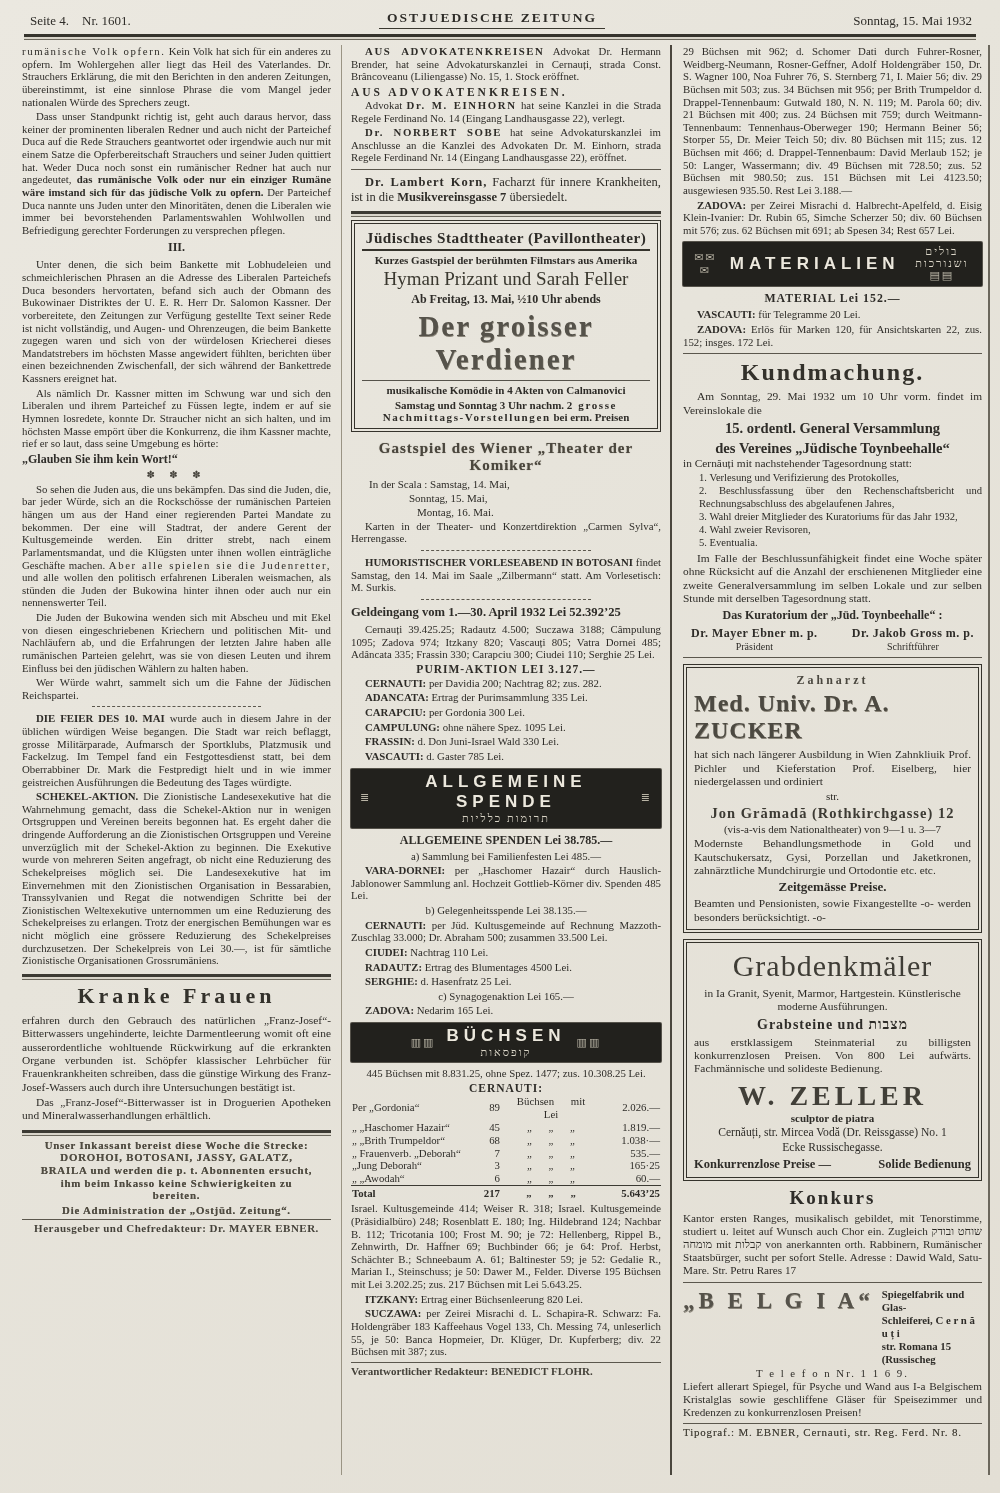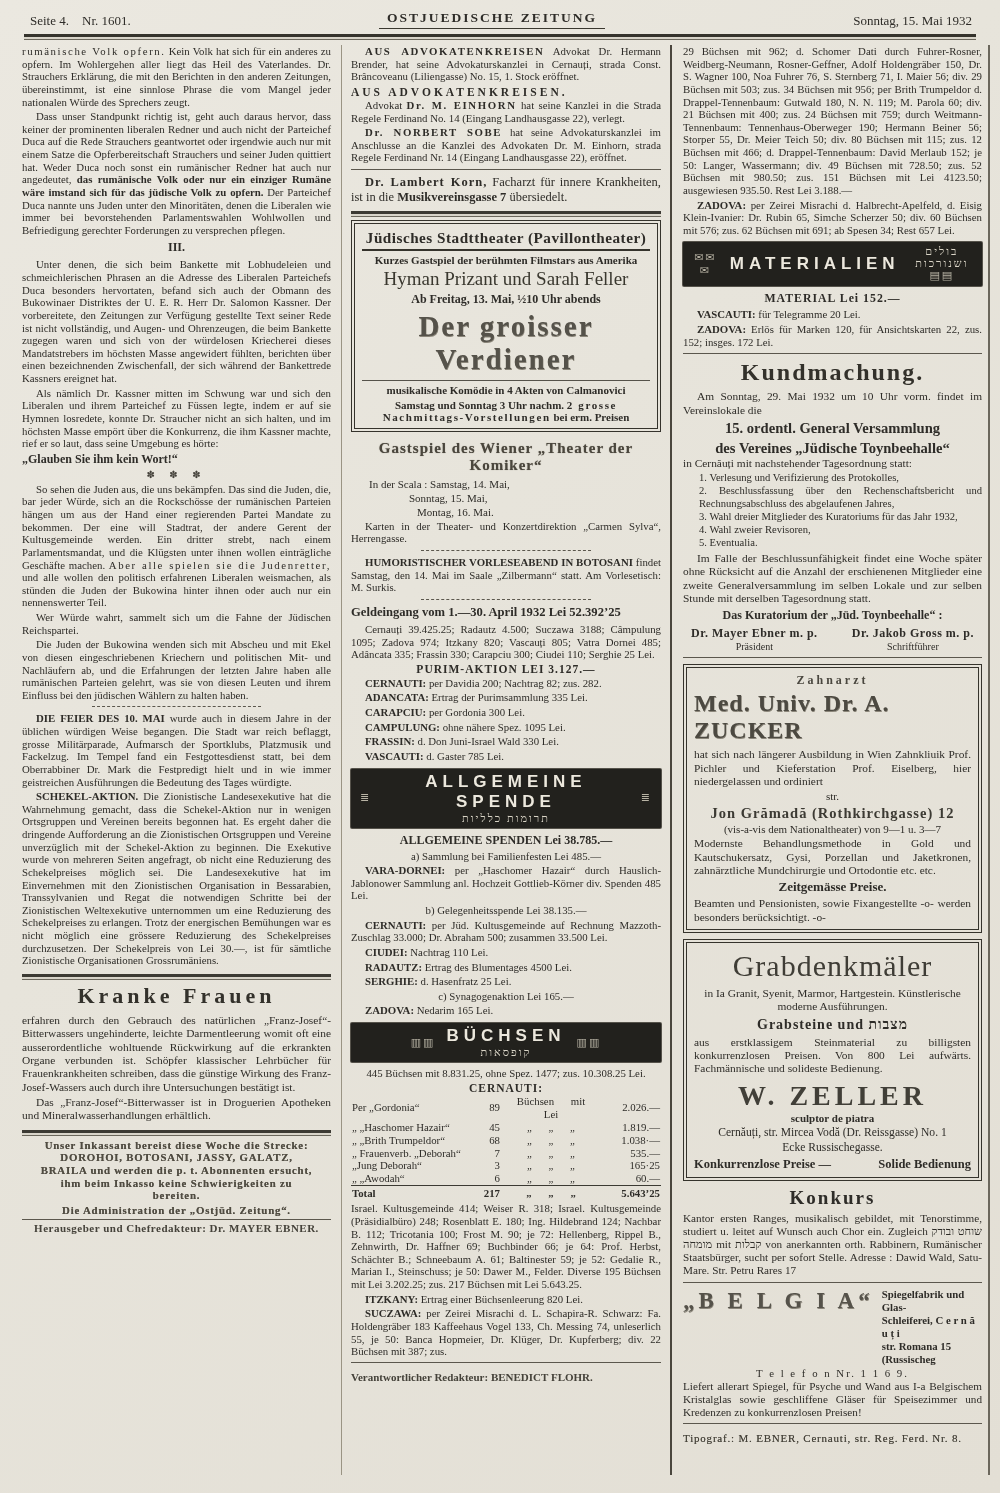--- a/index.html
+++ b/index.html
@@ -87,21 +87,21 @@
   .g-sub{text-align:center;font-weight:bold;font-size:11px;margin:0 0 2px;}
   .g-tag{font-weight:bold;font-size:12.5px;display:flex;justify-content:space-between;margin-top:3px;}
   
   .belgia-row{display:flex;gap:8px;align-items:flex-start;margin-top:2px;}
   .belgia-name{font-weight:bold;font-size:23px;letter-spacing:4px;color:#55524a;text-shadow:0.5px 0.5px 0 #8b867a;white-space:nowrap;}
   .belgia-right{font-size:10.8px;font-weight:bold;line-height:1.2;text-align:left;}
   .belgia-phone{text-align:center;font-size:10.8px;letter-spacing:2px;margin:1px 0;}
   
   .smudge{color:#504c42;font-weight:bold;letter-spacing:0.8px;text-shadow:0 0 0.6px #6b675c;}
   .publine{font-size:11px;text-align:center;margin-top:3px;color:#45423a;font-weight:bold;letter-spacing:0.5px;}
-  .footline{font-size:11px;text-align:left;margin-top:4px;color:#45423a;font-weight:bold;border-top:1px solid #5b574d;padding-top:8px;}
+  .footline{font-size:11px;text-align:left;margin-top:4px;color:#45423a;font-weight:bold;border-top:1px solid #5b574d;padding-top:2px;}
   .he-inline{direction:rtl;unicode-bidi:embed;}
 </style>
 </head>
 <body>
 
 <div class="page">
 
   <div class="masthead">
     <div>
       <span>Seite 4.</span>&nbsp;&nbsp;&nbsp;
@@ -116,22 +116,22 @@
 
     <div class="col col-left">
       <p class="bt ni"><span class="sperr">rumänische Volk opfern.</span><span> Kein Volk hat sich für ein anderes zu opfern. Im Wohlergehen aller liegt das Heil des Vaterlandes. Dr. Strauchers Erklärung, die mit den Berichten in den anderen Zeitungen, übereinstimmt, ist eine sinnlose Phrase die vom Mangel jeder nationalen Würde des Sprechers zeugt.</span></p>
       <p class="bt"><span>Dass unser Standpunkt richtig ist, geht auch daraus hervor, dass keiner der prominenten liberalen Redner und auch nicht der Parteichef Duca auf die Rede Strauchers geantwortet oder irgendwie auch nur mit einem Satze die Opferbereitschaft Strauchers und seiner Juden quittiert hat. Weder Duca noch sonst ein rumänischer Redner hat auch nur angedeutet, </span><b>das rumänische Volk oder nur ein einziger Rumäne wäre imstand sich für das jüdische Volk zu opfern.</b><span> Der Parteichef Duca nannte uns Juden unter den Minoritäten, denen die Liberalen wie immer bei bevorstehenden Parlamentswahlen Wohlwollen und Befriedigung gerechter Forderungen zu versprechen pflegen.</span></p>
       <div class="secnum">III.</div>
       <p class="bt"><span>Unter denen, die sich beim Bankette mit Lobhudeleien und schmeichlerischen Phrasen an die Adresse des Liberalen Parteichefs Duca besonders hervortaten, befand sich auch der Obmann des Bukowinaer Distriktes der U. E. R. Herr Dr. Salomon Kassner. Der vorbereitete, den Zeitungen zur Verfügung gestellte Text seiner Rede ist nicht vollständig, und Augen- und Ohrenzeugen, die beim Bankette zugegen waren und sich von der würdelosen Kriecherei dieses Mandatstrebers im höchsten Masse angewidert fühlten, berichten über einen bezeichnenden Zwischenfall, der sich während der Bankettrede Kassners ereignet hat.</span></p>
       <p class="bt"><span>Als nämlich Dr. Kassner mitten im Schwung war und sich den Liberalen und ihrem Parteichef zu Füssen legte, indem er auf sie Hymnen losredete, konnte Dr. Straucher nicht an sich halten, und im höchsten Masse empört über die Konkurrenz, die ihm Kassner machte, rief er so laut, dass seine Umgebung es hörte:</span></p>
       <p class="quote">„Glauben Sie ihm kein Wort!“</p>
       <div class="stars">✽ ✽ ✽</div>
       <p class="bt"><span>So sehen die Juden aus, die uns bekämpfen. Das sind die Juden, die, bar jeder Würde, sich an die Rockschösse der rumänischen Parteien hängen um aus der Hand einer regierenden Partei Mandate zu bekommen. Der eine will Stadtrat, der andere Gerent der Kultusgemeinde werden. Ein dritter strebt, nach einem Parlamentsmandat, und die Klügsten unter ihnen wollen einträgliche Geschäfte machen. </span><span class="sperr">Aber alle spielen sie die Judenretter,</span><span> und alle wollen den politisch erfahrenen Liberalen weismachen, als stünden die Juden der Bukowina hinter ihnen oder auch nur ein nennenswerter Teil.</span></p>
+      <p class="bt"><span>Die Juden der Bukowina wenden sich mit Abscheu und mit Ekel von diesen eingeschriebenen Kriechern und politischen Mit- und Nachläufern ab, und die Erfahrungen der letzten Jahre haben alle rumänischen Parteien gelehrt, was sie von diesen Leuten und ihrem Einfluss bei den jüdischen Wählern zu halten haben.</span></p>
       <p class="bt"><span>Wer Würde wahrt, sammelt sich um die Fahne der Jüdischen Reichspartei.</span></p>
-      <p class="bt"><span>Die Juden der Bukowina wenden sich mit Abscheu und mit Ekel von diesen eingeschriebenen Kriechern und politischen Mit- und Nachläufern ab, und die Erfahrungen der letzten Jahre haben alle rumänischen Parteien gelehrt, was sie von diesen Leuten und ihrem Einfluss bei den jüdischen Wählern zu halten haben.</span></p>
       <hr class="rule-dash">
       <p class="bt"><b class="lead">DIE FEIER DES 10. MAI</b><span> wurde auch in diesem Jahre in der üblichen würdigen Weise begangen. Die Stadt war reich beflaggt, grosse Militärparade, Aufmarsch der Sportklubs, Platzmusik und Fackelzug. Im Tempel fand ein Festgottesdienst statt, bei dem Oberrabbiner Dr. Mark die Festpredigt hielt und in wie immer geistreichen Ausführungen die Bedeutung des Tages würdigte.</span></p>
       <p class="bt"><b class="lead">SCHEKEL-AKTION.</b><span> Die Zionistische Landesexekutive hat die Wahrnehmung gemacht, dass die Schekel-Aktion nur in wenigen Ortsgruppen und Vereinen bereits begonnen hat. Es ergeht daher die dringende Aufforderung an die Zionistischen Ortsgruppen und Vereine unverzüglich mit der Schekel-Aktion zu beginnen. Die Exekutive wurde von mehreren Seiten angefragt, ob nicht eine Reduzierung des Schekelpreises möglich sei. Die Landesexekutive hat im Einvernehmen mit den Zionistischen Organisation in Bessarabien, Transsylvanien und Regat die notwendigen Schritte bei der Zionistischen Weltexekutive unternommen um eine Reduzierung des Schekelpreises zu erlangen. Trotz der energischen Bemühungen war es nicht möglich eine grössere Reduzierung des Schekelpreises durchzusetzen. Der Schekelpreis von Lei 30.—, ist für sämtliche Zionistische Organisationen Grossrumäniens.</span></p>
       <div class="rule-thick"></div>
       <div class="h-kranke">Kranke Frauen</div>
       <p class="bt ni" style="font-size:11.4px"><span>erfahren durch den Gebrauch des natürlichen „Franz-Josef“-Bitterwassers ungehinderte, leichte Darmentleerung womit oft eine ausserordentliche wohltuende Rückwirkung auf die erkrankten Organe verbunden ist. Schöpfer klassischer Lehrbücher für Frauenkrankheiten schreiben, dass die günstige Wirkung des Franz-Josef-Wassers auch durch ihre Untersuchungen bestätigt ist.</span></p>
       <p class="bt" style="font-size:11.4px"><span>Das „Franz-Josef“-Bitterwasser ist in Droguerien Apotheken und Mineralwasserhandlungen erhältlich.</span></p>
       <div class="rule-thick"></div>
       <p class="bt center smudge" style="padding:0 14px"><span>Unser Inkassant bereist diese Woche die Strecke: DOROHOI, BOTOSANI, JASSY, GALATZ, BRAILA und werden die p. t. Abonnenten ersucht, ihm beim Inkasso keine Schwierigkeiten zu bereiten.</span></p>
       <p class="bt center smudge">Die Administration der „Ostjüd. Zeitung“.</p>

